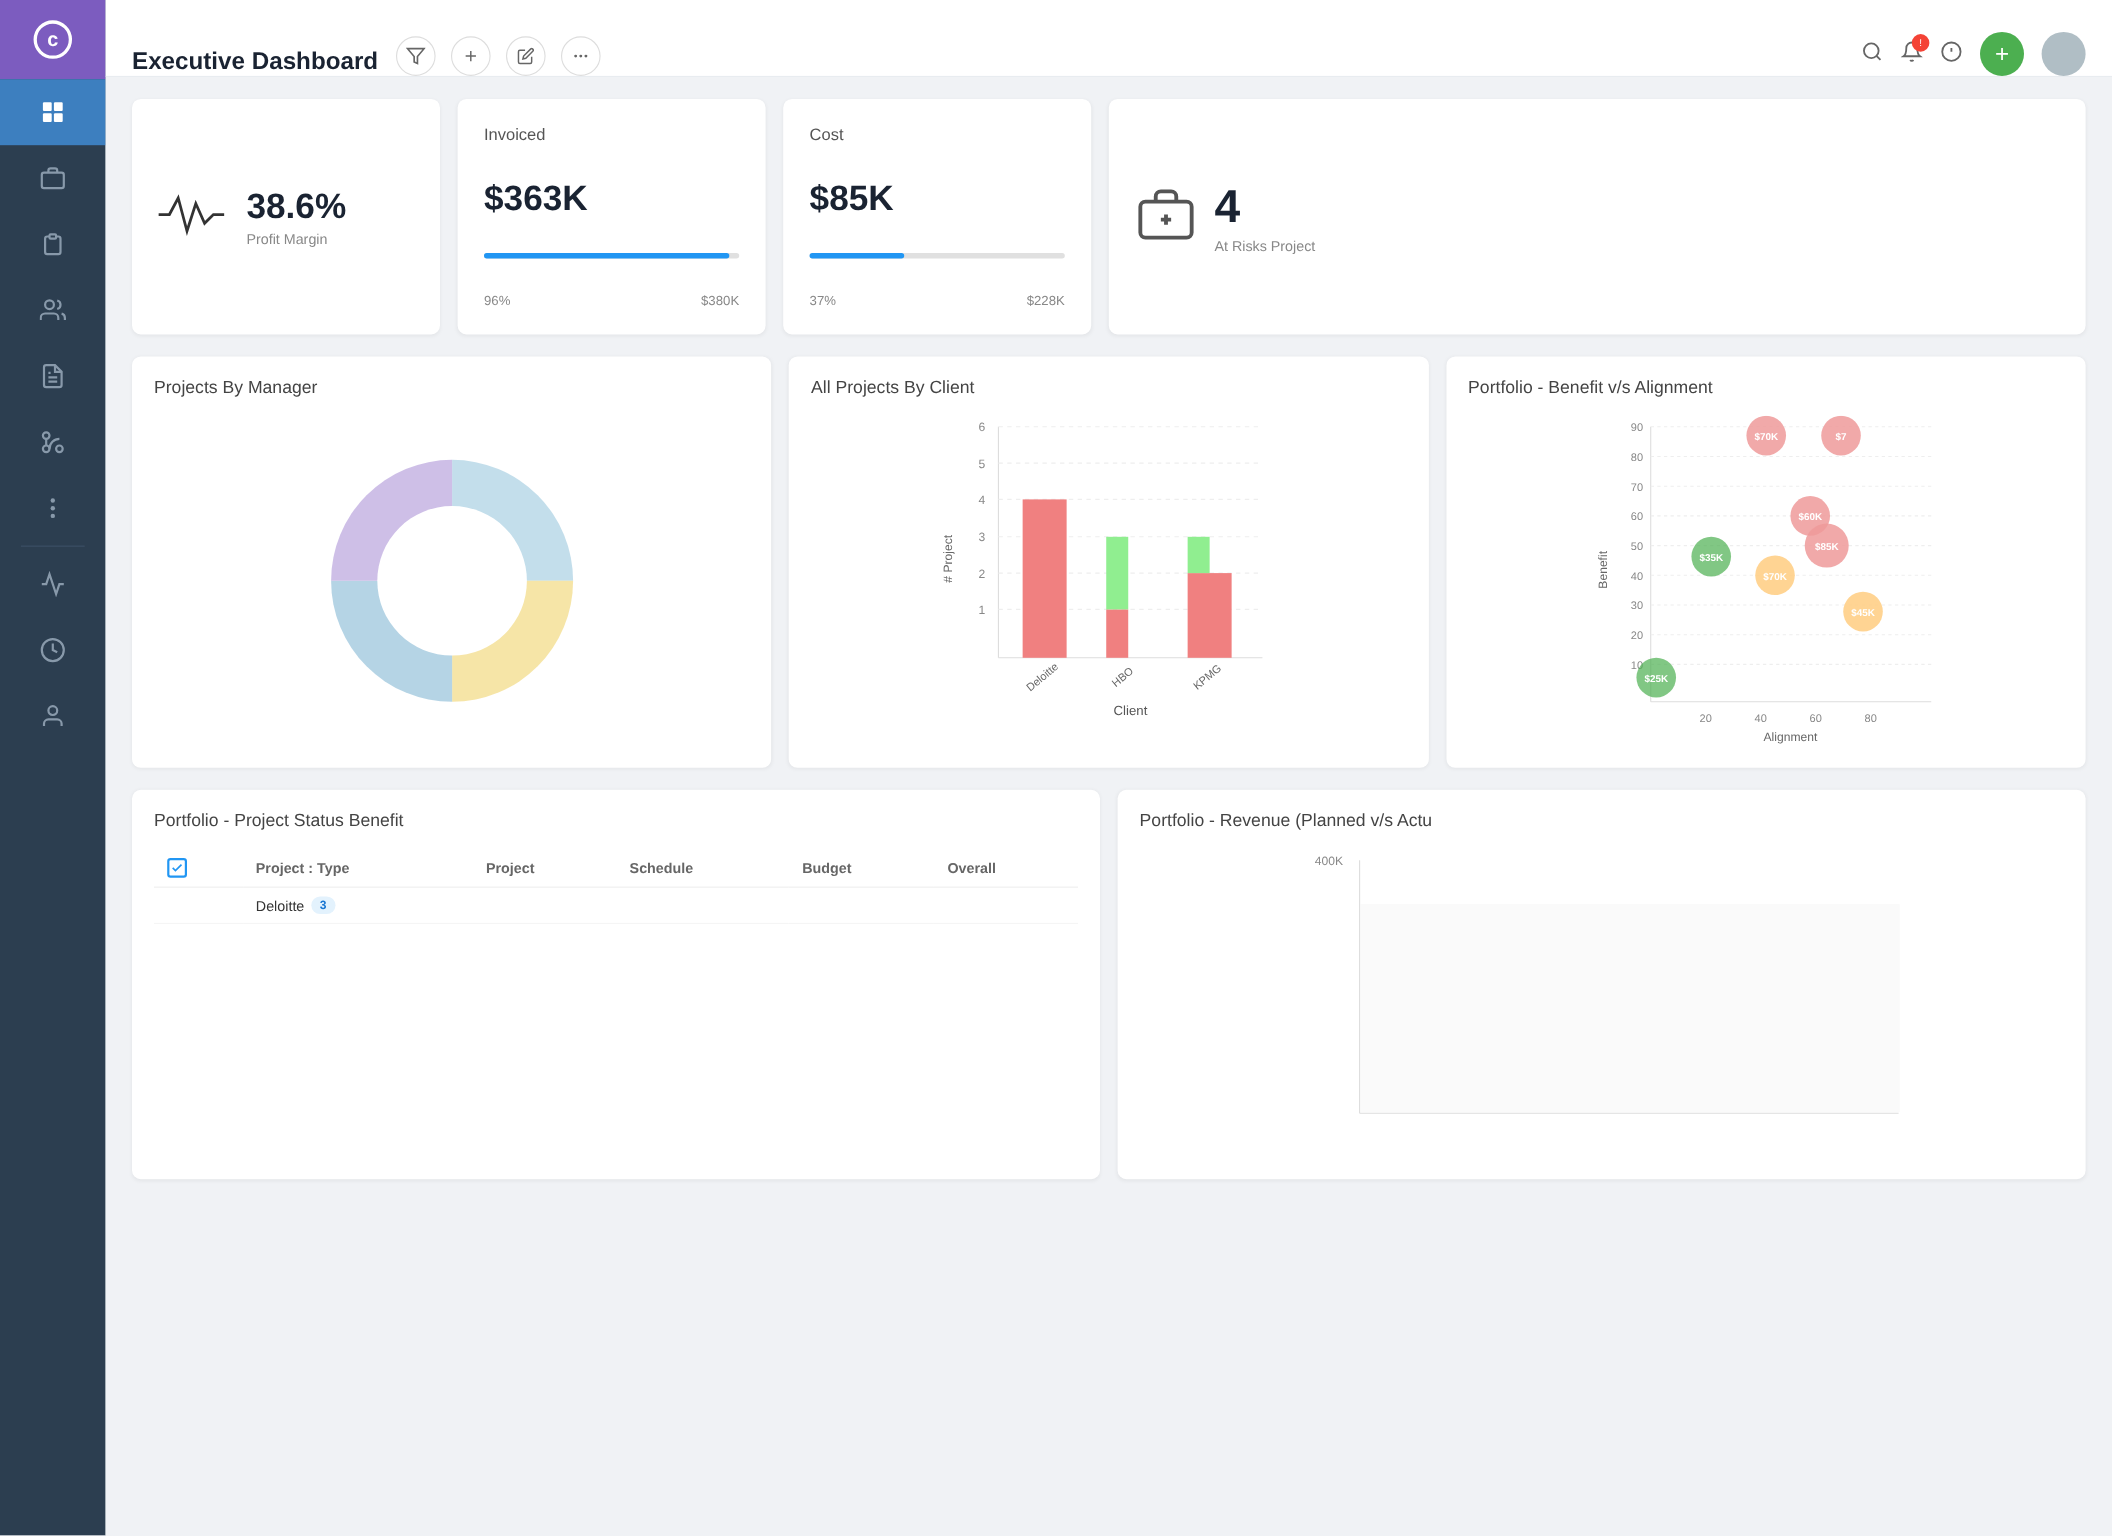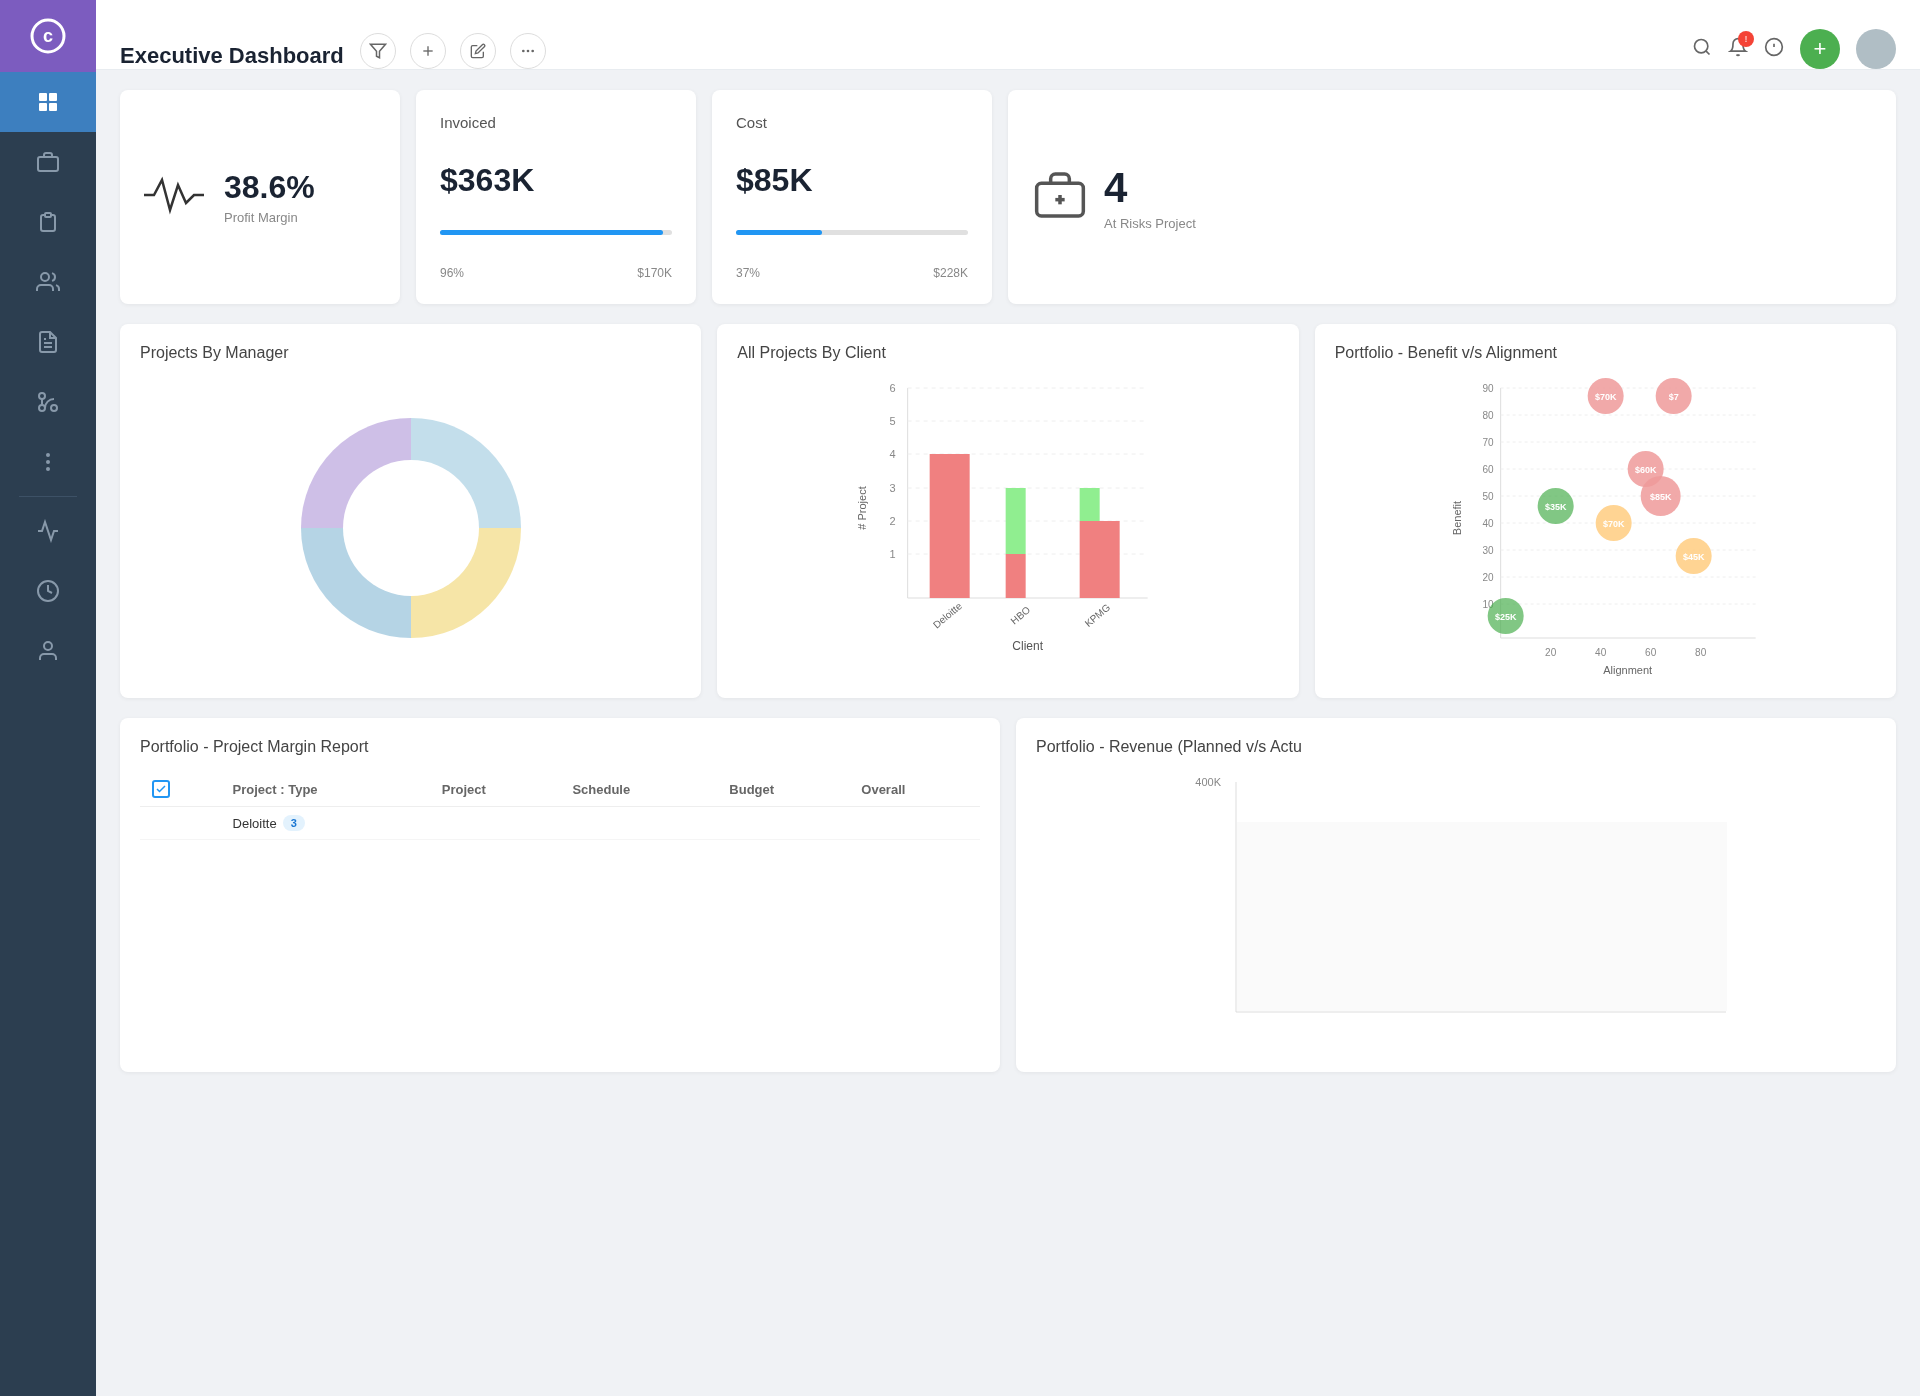--- a/index.html
+++ b/index.html
@@ -339,21 +339,21 @@
       </div>
 
       <div class="card invoiced-card">
         <div class="card-title-sm">Invoiced</div>
         <div class="card-big-value">$363K</div>
         <div class="progress-bar-bg">
           <div class="progress-bar-fill" style="width:96%;"></div>
         </div>
         <div class="progress-labels">
           <span>96%</span>
-          <span>$170K</span>
+          <span>$380K</span>
         </div>
       </div>
 
       <div class="card invoiced-card">
         <div class="card-title-sm">Cost</div>
         <div class="card-big-value">$85K</div>
         <div class="progress-bar-bg">
           <div class="progress-bar-fill" style="width:37%;"></div>
         </div>
         <div class="progress-labels">
@@ -498,21 +498,21 @@
             <circle cx="248" cy="178" r="18" fill="#ffcc80" opacity="0.85"></circle>
             <text x="248" y="182" text-anchor="middle" font-size="9" fill="white" font-weight="bold">$45K</text>
           </svg>
         </div>
       </div>
     </div>
 
     <div class="bottom-row">
 
       <div class="bottom-card">
-        <div class="bottom-title">Portfolio - Project Margin Report</div>
+        <div class="bottom-title">Portfolio - Project Status Benefit</div>
         <div class="table-wrapper">
           <table>
             <thead>
               <tr>
                 <th>
                   <div class="checkbox-icon">
                     <svg width="12" height="12" viewBox="0 0 24 24" fill="none" stroke="#2196f3" stroke-width="3">
                       <polyline points="20 6 9 17 4 12"></polyline>
                     </svg>
                   </div>

